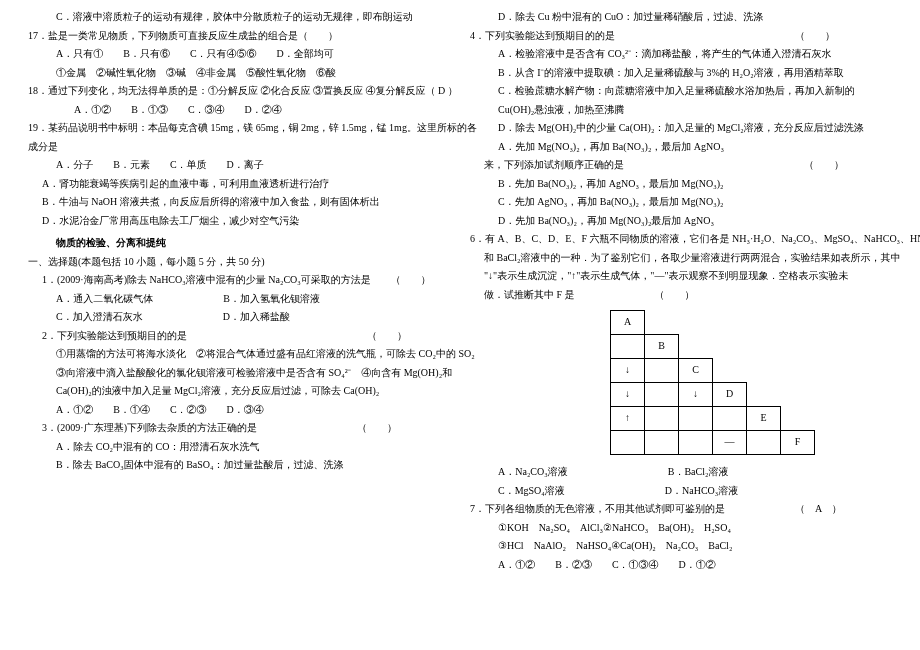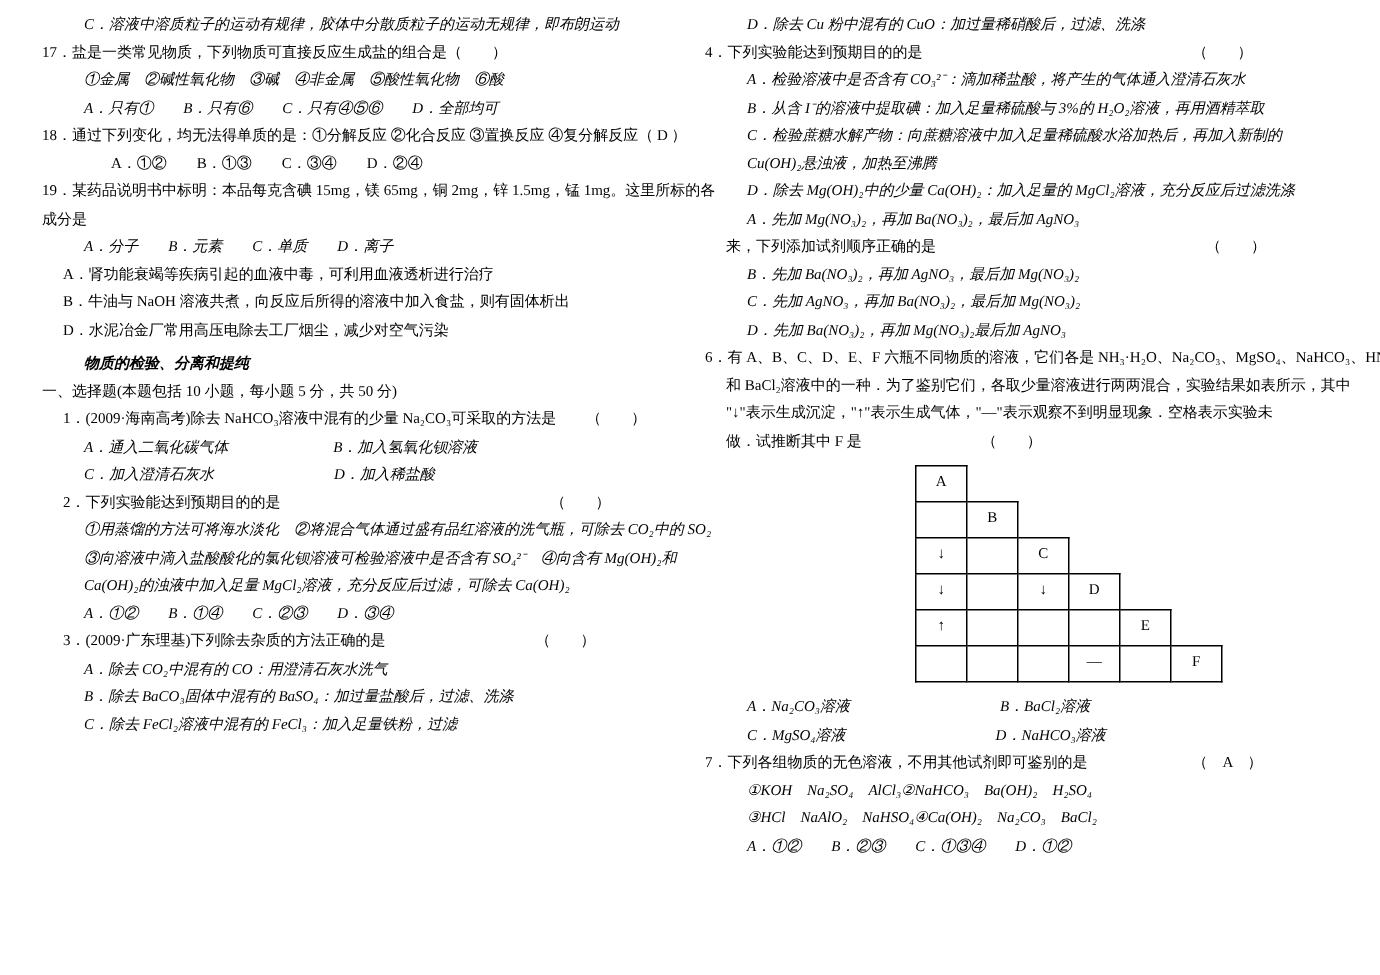--- a/index.html
+++ b/index.html
@@ -9,41 +9,41 @@
     background: #fff;
     font-family: "SimSun", "宋体", serif;
     font-size: 10px;
     color: #000;
     display: flex;
     padding: 8px 18px;
     line-height: 1.85;
   }
   .col { width: 50%; padding: 0 10px; }
   .line { white-space: pre; }
-  .indent1 { padding-left: 28px; font-style: italic; }
+  .indent1 { padding-left: 28px; }
   .indent2 { padding-left: 46px; }
   .indent05 { padding-left: 14px; }
   .section-title { font-weight: bold; margin-top: 4px; }
   .grid-wrap { margin: 6px 0 8px 140px; }
   table.grid { border-collapse: collapse; }
   table.grid td {
     width: 34px; height: 24px;
     text-align: center; vertical-align: middle;
     font-size: 10px;
   }
   .b { border: 1px solid #000; }
 </style>
 </head>
 <body>
 
 <div class="col">
   <div class="line indent1">C．溶液中溶质粒子的运动有规律，胶体中分散质粒子的运动无规律，即布朗运动</div>
   <div class="line">17．盐是一类常见物质，下列物质可直接反应生成盐的组合是（　　）</div>
+  <div class="line indent1">A．只有①　　B．只有⑥　　C．只有④⑤⑥　　D．全部均可</div>
   <div class="line indent1">①金属　②碱性氧化物　③碱　④非金属　⑤酸性氧化物　⑥酸</div>
-  <div class="line indent1">A．只有①　　B．只有⑥　　C．只有④⑤⑥　　D．全部均可</div>
   <div class="line">18．通过下列变化，均无法得单质的是：①分解反应 ②化合反应 ③置换反应 ④复分解反应（ D ）</div>
   <div class="line indent2">A．①②　　B．①③　　C．③④　　D．②④</div>
   <div class="line">19．某药品说明书中标明：本品每克含碘 15mg，镁 65mg，铜 2mg，锌 1.5mg，锰 1mg。这里所标的各</div>
   <div class="line">成分是</div>
   <div class="line indent1">A．分子　　B．元素　　C．单质　　D．离子</div>
   <div class="line indent05">A．肾功能衰竭等疾病引起的血液中毒，可利用血液透析进行治疗</div>
   <div class="line indent05">B．牛油与 NaOH 溶液共煮，向反应后所得的溶液中加入食盐，则有固体析出</div>
   <div class="line indent05">D．水泥冶金厂常用高压电除去工厂烟尘，减少对空气污染</div>
   <div class="line indent1 section-title">物质的检验、分离和提纯</div>
   <div class="line">一、选择题(本题包括 10 小题，每小题 5 分，共 50 分)</div>
@@ -51,21 +51,20 @@
   <div class="line indent1">A．通入二氧化碳气体　　　　　　　B．加入氢氧化钡溶液</div>
   <div class="line indent1">C．加入澄清石灰水　　　　　　　　D．加入稀盐酸</div>
   <div class="line indent05">2．下列实验能达到预期目的的是　　　　　　　　　　　　　　　　　　（　　）</div>
   <div class="line indent1">①用蒸馏的方法可将海水淡化　②将混合气体通过盛有品红溶液的洗气瓶，可除去 CO₂中的 SO₂</div>
   <div class="line indent1">③向溶液中滴入盐酸酸化的氯化钡溶液可检验溶液中是否含有 SO₄²⁻　④向含有 Mg(OH)₂和</div>
   <div class="line indent1">Ca(OH)₂的浊液中加入足量 MgCl₂溶液，充分反应后过滤，可除去 Ca(OH)₂</div>
   <div class="line indent1">A．①②　　B．①④　　C．②③　　D．③④</div>
   <div class="line indent05">3．(2009·广东理基)下列除去杂质的方法正确的是　　　　　　　　　　（　　）</div>
   <div class="line indent1">A．除去 CO₂中混有的 CO：用澄清石灰水洗气</div>
   <div class="line indent1">B．除去 BaCO₃固体中混有的 BaSO₄：加过量盐酸后，过滤、洗涤</div>
-  <div class="line indent1">C．除去 FeCl₂溶液中混有的 FeCl₃：加入足量铁粉，过滤</div>
 </div>
 
 <div class="col">
   <div class="line indent1">D．除去 Cu 粉中混有的 CuO：加过量稀硝酸后，过滤、洗涤</div>
   <div class="line">4．下列实验能达到预期目的的是　　　　　　　　　　　　　　　　　　（　　）</div>
   <div class="line indent1">A．检验溶液中是否含有 CO₃²⁻：滴加稀盐酸，将产生的气体通入澄清石灰水</div>
   <div class="line indent1">B．从含 I⁻的溶液中提取碘：加入足量稀硫酸与 3%的 H₂O₂溶液，再用酒精萃取</div>
   <div class="line indent1">C．检验蔗糖水解产物：向蔗糖溶液中加入足量稀硫酸水浴加热后，再加入新制的</div>
   <div class="line indent1">Cu(OH)₂悬浊液，加热至沸腾</div>
   <div class="line indent1">D．除去 Mg(OH)₂中的少量 Ca(OH)₂：加入足量的 MgCl₂溶液，充分反应后过滤洗涤</div>

